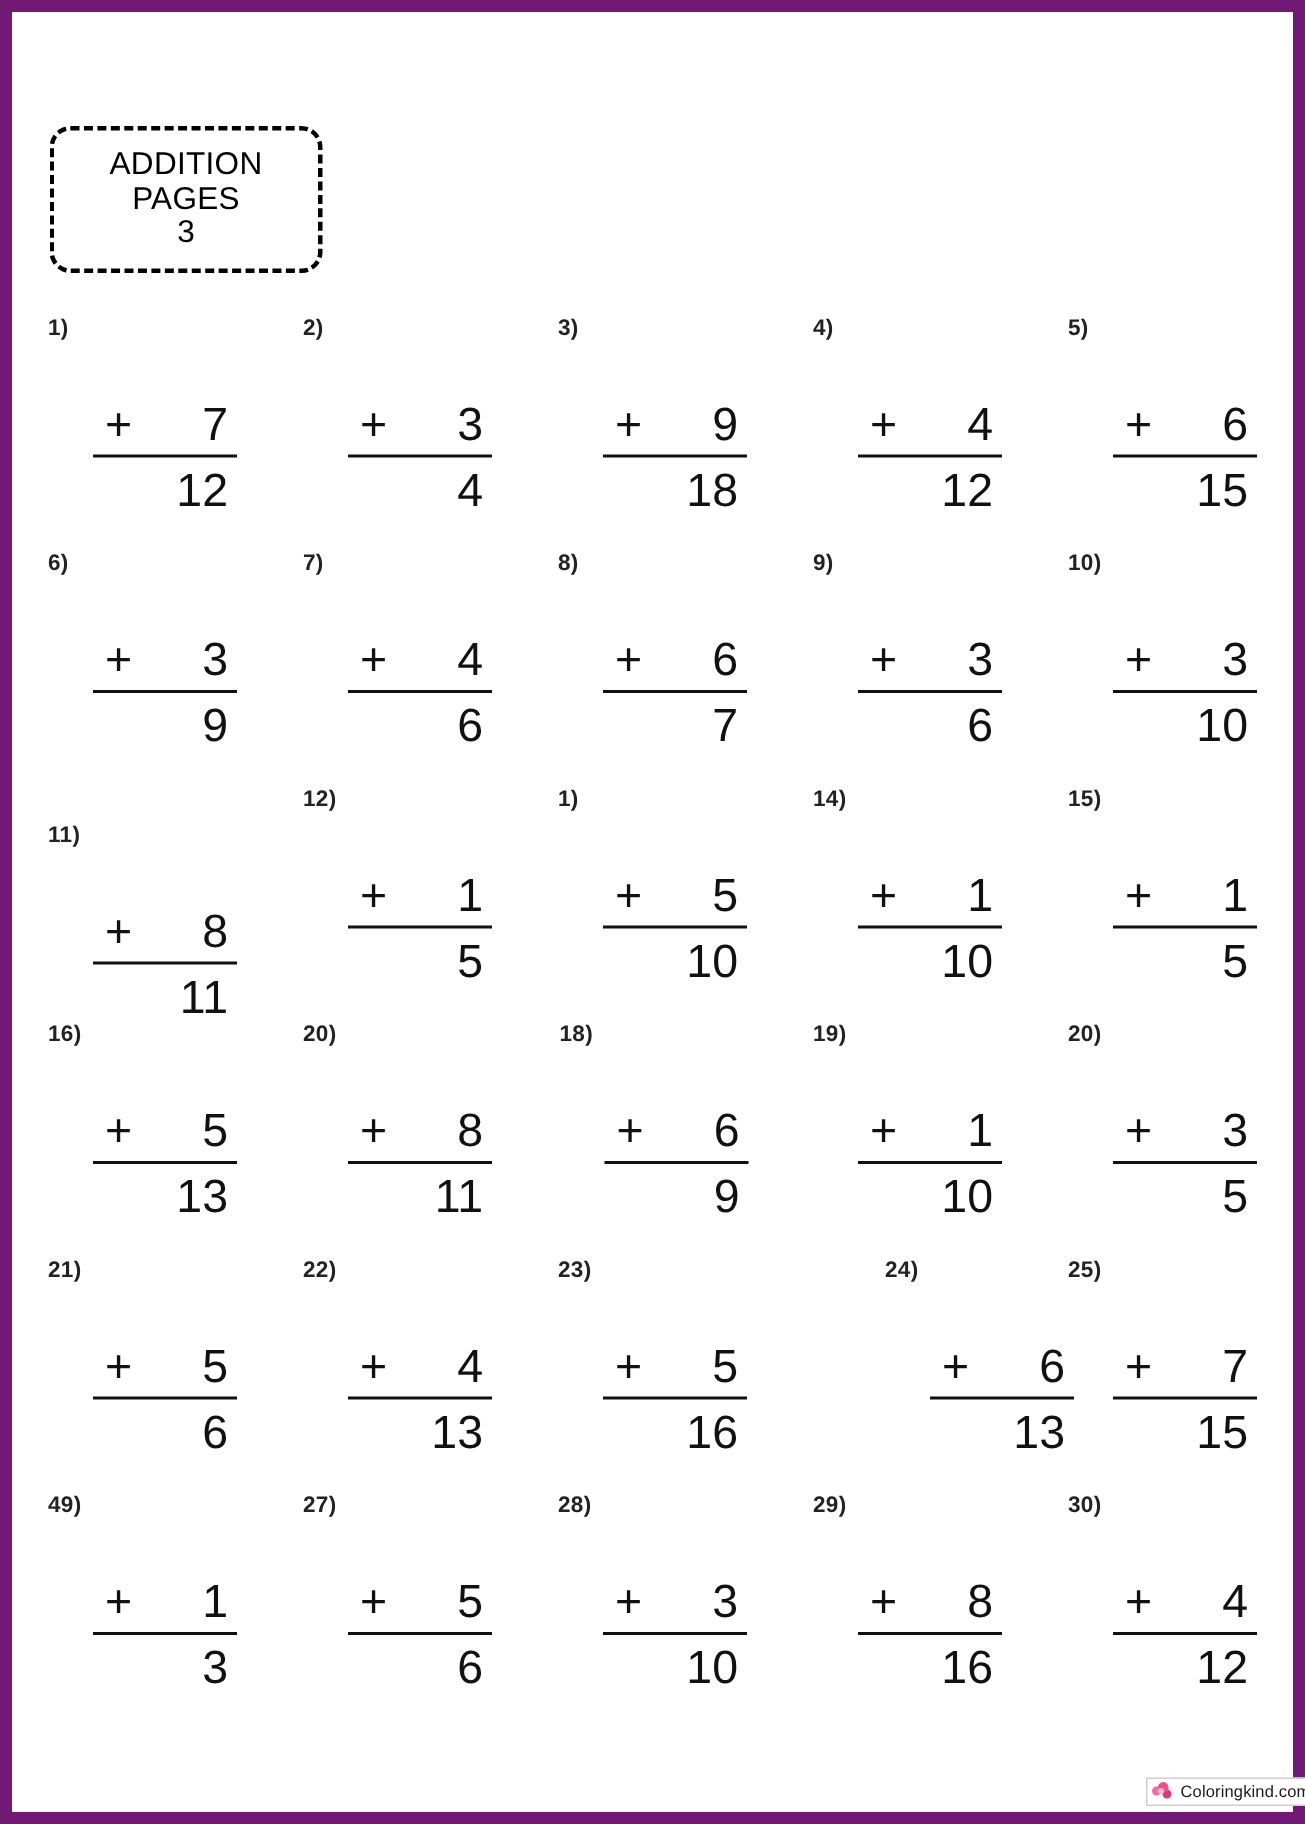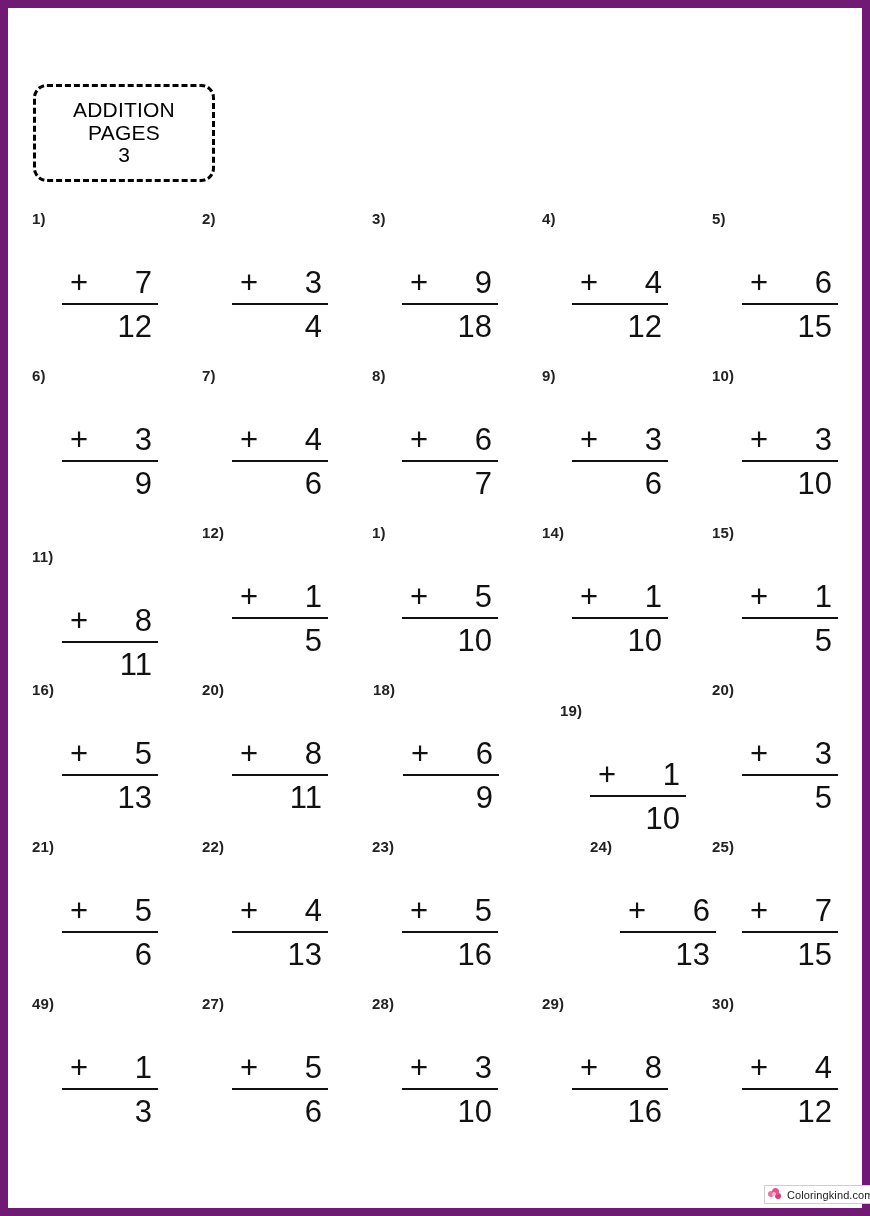--- a/index.html
+++ b/index.html
@@ -447,21 +447,21 @@
               <div class="blank-top"></div>
               <div class="addend-row">
                 <span class="op">+</span>
                 <span class="addend">6</span>
               </div>
               <div class="sum-row">
                 <span class="sum">9</span>
               </div>
             </div>
           </div>
-          <div class="prob" style="left: 548px; margin-top: 21px;">
+          <div class="prob" style="left: 530px;">
             <div class="prob-num">19)</div>
             <div class="stack">
               <div class="blank-top"></div>
               <div class="addend-row">
                 <span class="op">+</span>
                 <span class="addend">1</span>
               </div>
               <div class="sum-row">
                 <span class="sum">10</span>
               </div>

